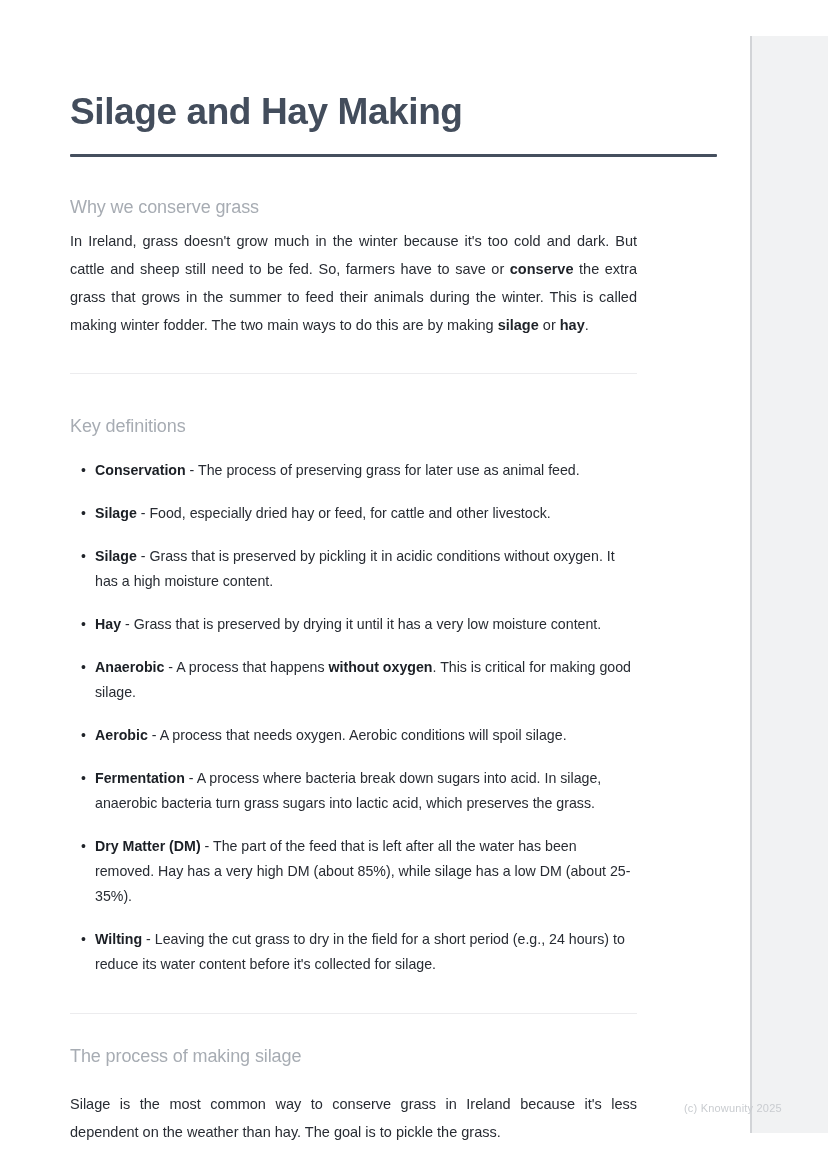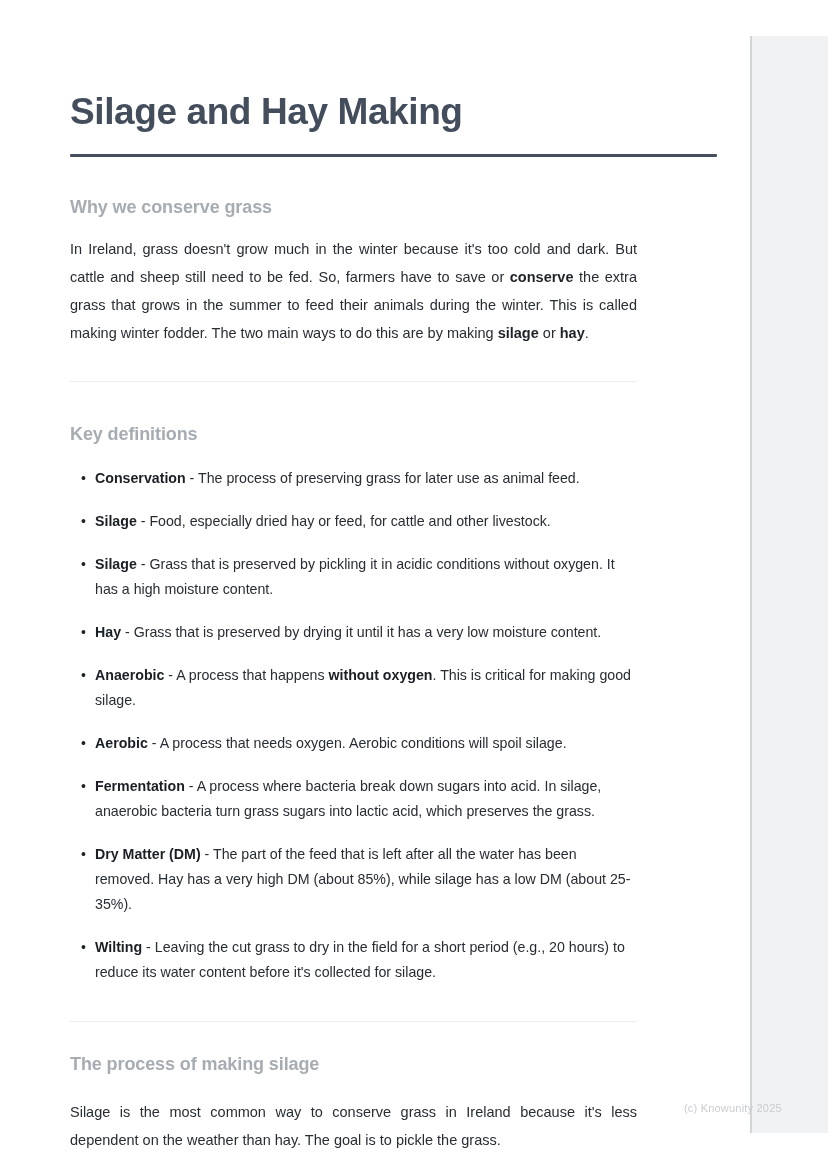--- a/index.html
+++ b/index.html
@@ -53,40 +53,40 @@
     width: 647px;
     height: 3px;
     background: #454f5e;
     border-radius: 1px;
   }
 
   .section-heading {
     margin: 0;
     font-size: 18px;
     line-height: 24px;
-    font-weight: bold;
+    font-weight: normal;
     color: #a7acb3;
     letter-spacing: -0.1px;
   }
 
   .sec-why { margin-top: 38px; }
   .sec-keydef { margin-top: 40px; }
   .sec-process { margin-top: 30px; }
 
   .body-par {
     margin: 0;
     font-size: 14.5px;
     line-height: 28px;
     color: #2b2f36;
     color: #282c33;
     width: 567px;
     text-align: justify;
     text-justify: inter-word;
   }
-  .par-why { margin-top: 16px; }
+  .par-why { margin-top: 8px; }
   .par-process { margin-top: 22px; text-align: justify; }
 
   .body-par b { font-weight: bold; color: #1f2329; }
 
   .divider {
     width: 567px;
     height: 1px;
     background: #ececee;
     margin-top: 34px;
   }
@@ -154,21 +154,21 @@
 
   <ul class="deflist">
       <li><span class="bullet">•</span><span class="term">Conservation</span><span class="dash"> - </span><span>The process of preserving grass for later use as animal feed.</span></li>
       <li><span class="bullet">•</span><span class="term">Silage</span><span class="dash"> - </span><span>Food, especially dried hay or feed, for cattle and other livestock.</span></li>
       <li><span class="bullet">•</span><span class="term">Silage</span><span class="dash"> - </span><span>Grass that is preserved by pickling it in acidic conditions without oxygen. It has a high moisture content.</span></li>
       <li><span class="bullet">•</span><span class="term">Hay</span><span class="dash"> - </span><span>Grass that is preserved by drying it until it has a very low moisture content.</span></li>
       <li><span class="bullet">•</span><span class="term">Anaerobic</span><span class="dash"> - </span><span>A process that happens <span class="em">without oxygen</span>. This is critical for making good silage.</span></li>
       <li><span class="bullet">•</span><span class="term">Aerobic</span><span class="dash"> - </span><span>A process that needs oxygen. Aerobic conditions will spoil silage.</span></li>
       <li><span class="bullet">•</span><span class="term">Fermentation</span><span class="dash"> - </span><span>A process where bacteria break down sugars into acid. In silage, anaerobic bacteria turn grass sugars into lactic acid, which preserves the grass.</span></li>
       <li><span class="bullet">•</span><span class="term">Dry Matter (DM)</span><span class="dash"> - </span><span>The part of the feed that is left after all the water has been removed. Hay has a very high DM (about 85%), while silage has a low DM (about 25-35%).</span></li>
-      <li><span class="bullet">•</span><span class="term">Wilting</span><span class="dash"> - </span><span>Leaving the cut grass to dry in the field for a short period (e.g., 20 hours) to reduce its water content before it's collected for silage.</span></li>
+      <li><span class="bullet">•</span><span class="term">Wilting</span><span class="dash"> - </span><span>Leaving the cut grass to dry in the field for a short period (e.g., 24 hours) to reduce its water content before it's collected for silage.</span></li>
     </ul>
 
   <div class="divider div-2"></div>
 
   <h2 class="section-heading sec-process">The process of making silage</h2>
   <p class="body-par par-process">Silage is the most common way to conserve grass in Ireland because it's less dependent on the weather than hay. The goal is to pickle the grass.</p>
 
 </div>
 
 <div class="watermark">(c) Knowunity 2025</div>

